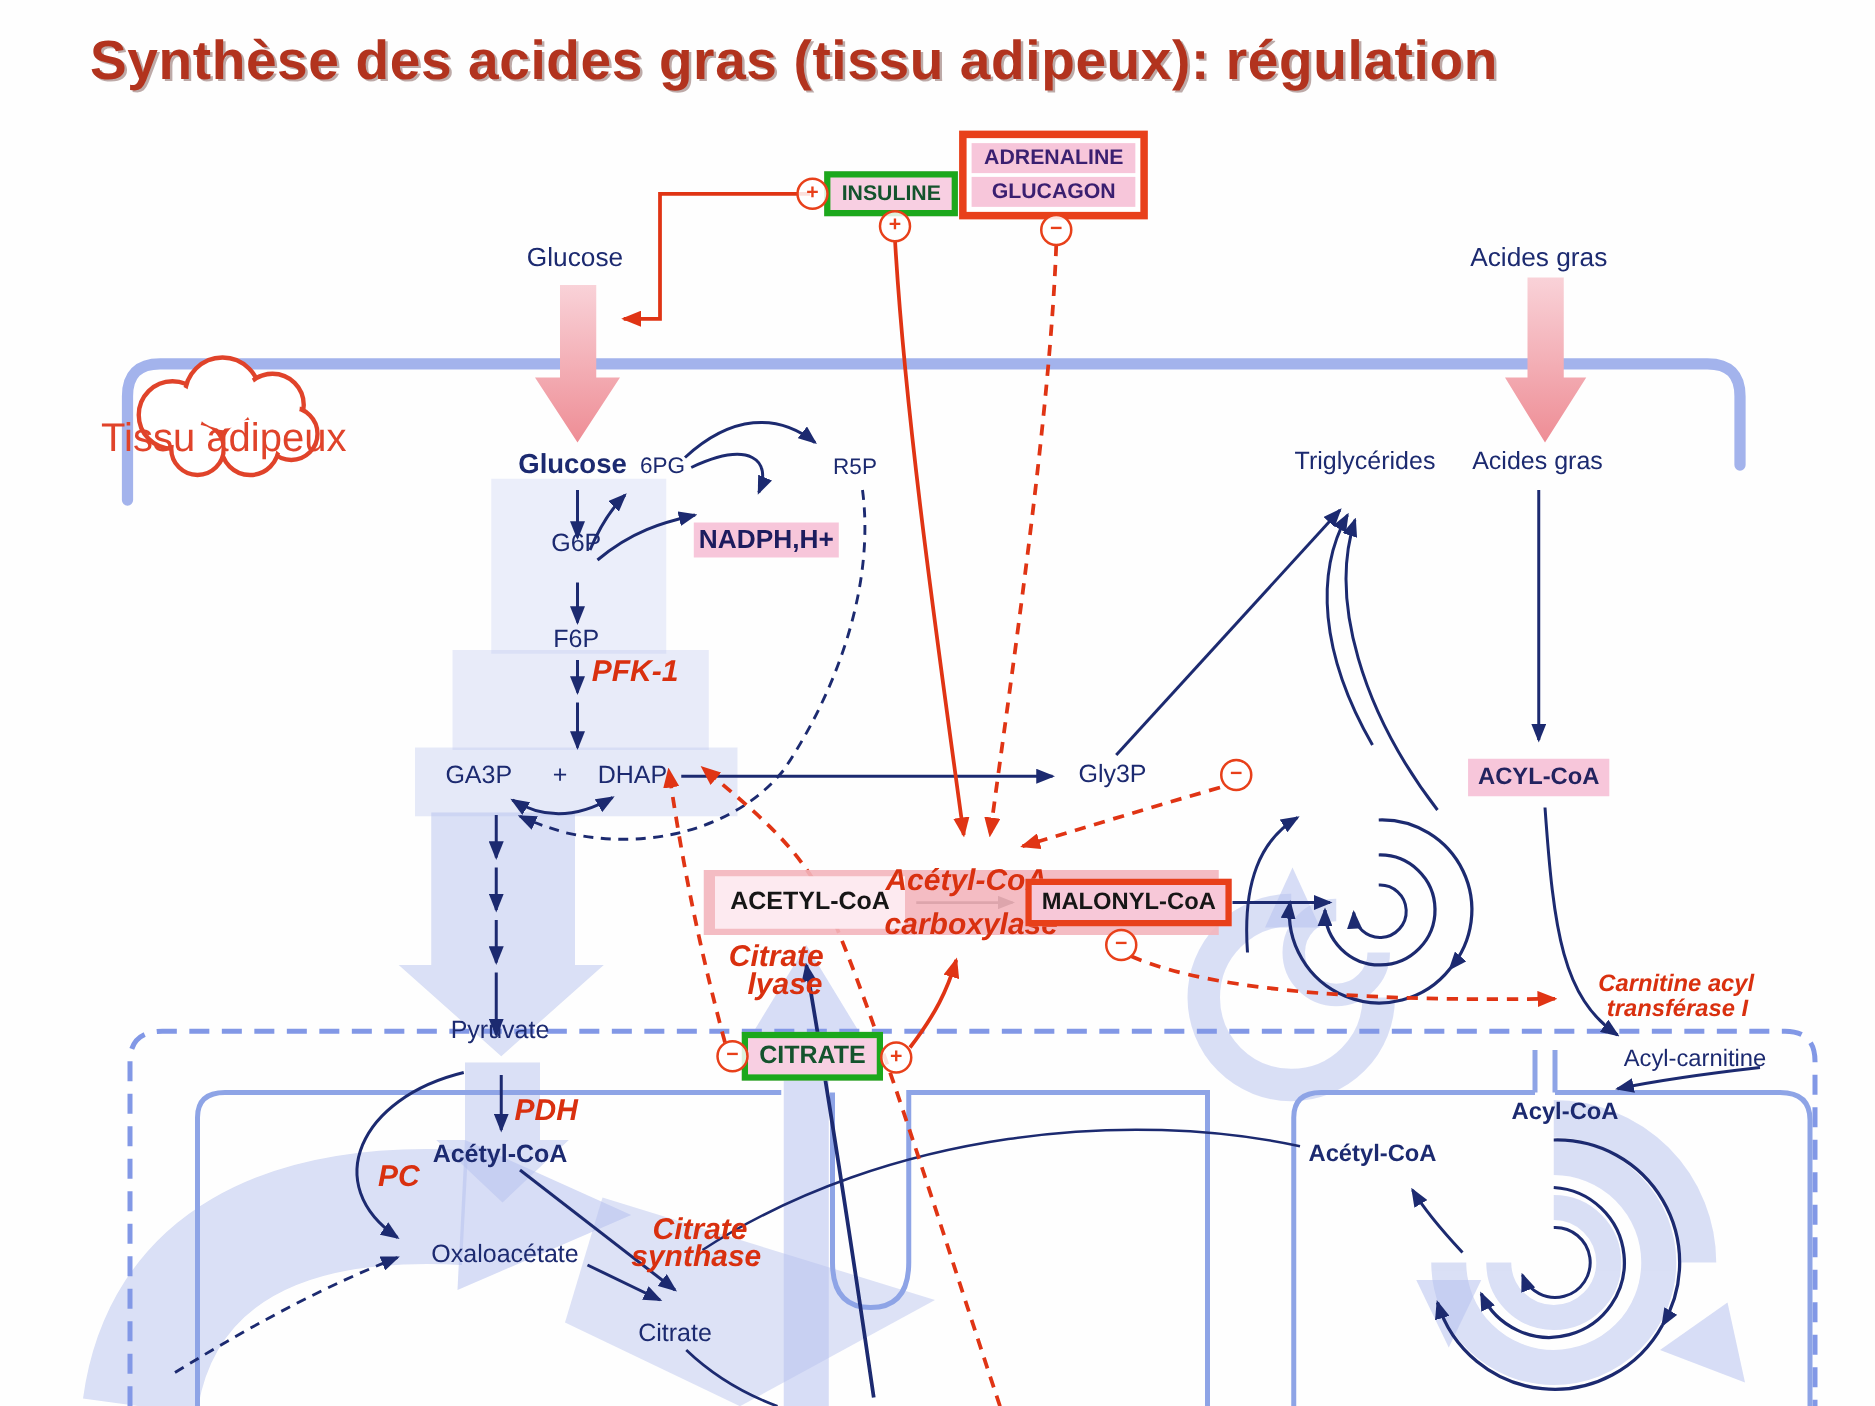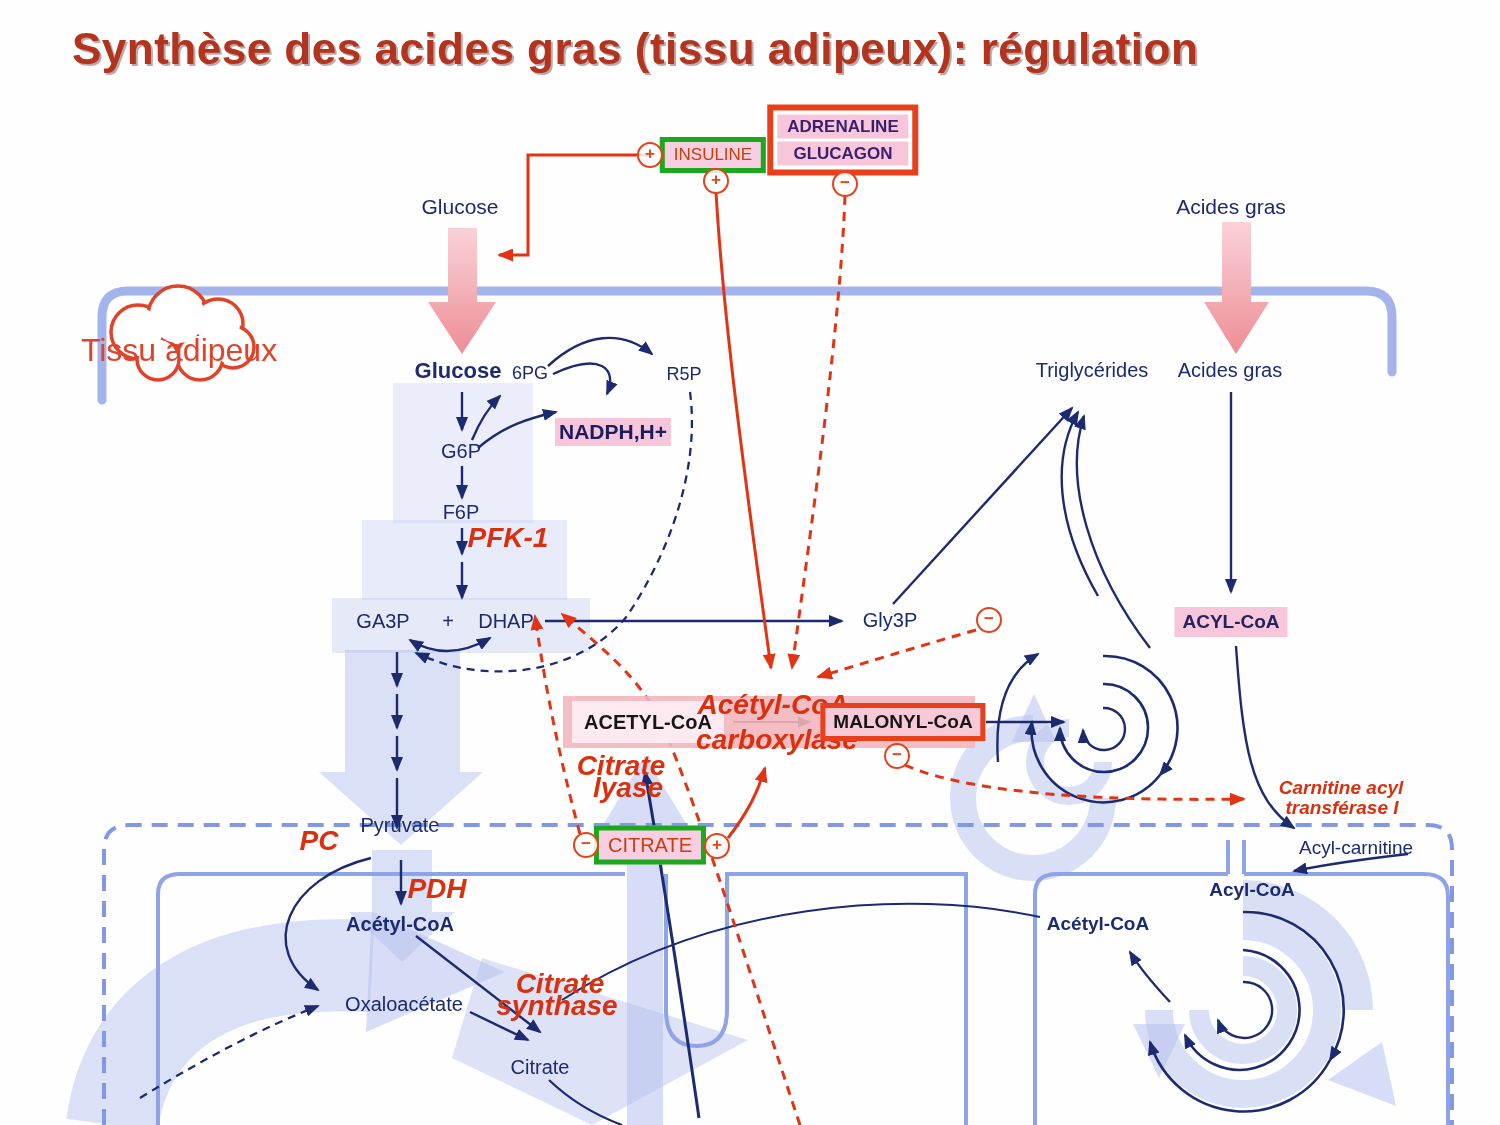--- a/index.html
+++ b/index.html
@@ -6,27 +6,27 @@
   .stage{position:relative;width:1500px;height:1125px;background:#fefefe;overflow:hidden;
          font-family:"Liberation Sans",sans-serif;}
   .stage svg{position:absolute;left:0;top:0;z-index:1;}
   .title{position:absolute;left:72px;top:24px;z-index:5;font-size:44px;font-weight:bold;
          color:#b2331e;letter-spacing:.5px;text-shadow:2px 2px 0 rgba(70,15,8,.35);}
   .lbl{position:absolute;transform:translate(-50%,-50%);white-space:nowrap;z-index:3;}
   .nv{color:#1c2a70;font-size:20px;}
   .nv21{color:#1c2a70;font-size:21px;}
   .nv18{color:#1c2a70;font-size:18px;}
   .nvb{color:#1c2a70;font-size:20px;font-weight:bold;}
-  .redi{color:#d9300f;font-size:28px;font-style:italic;font-weight:bold;}
+  .redi{color:#d9300f;font-size:24px;font-style:italic;font-weight:bold;}
   .blkb{color:#161616;font-size:20px;font-weight:bold;}
   .tissue{color:#e0432a;font-size:32px;z-index:4;}
   .pinkbg{background:#f7c6da;padding:2px 4px;font-weight:bold;color:#1c1c5e;font-size:21px;}
   .acylbg{background:#f7c6da;padding:4px 8px;color:#23235f;font-size:19px;font-weight:bold;}
   .greenbox{border:5px solid #1ca81c;background:#f8cfe2;padding:3px 9px;
-            color:#c2410c;font-weight:normal;z-index:4;}
+            color:#14532d;font-weight:bold;z-index:4;}
   .redbox{border:5px solid #e8401a;background:#f7c8d8;padding:3px 8px;
           color:#161616;font-weight:bold;z-index:4;}
   .hormonebox{border:6px solid #e8401a;background:#fff;padding:4px;z-index:4;}
   .hrow{background:#f7c6da;color:#3a1f70;font-weight:bold;font-size:17px;
         text-align:center;padding:2px 10px;}
   .hrow+.hrow{margin-top:3px;}
   .sign{position:absolute;transform:translate(-50%,-50%);width:22px;height:22px;z-index:6;
         border:2.5px solid #e8401a;border-radius:50%;color:#e8401a;background:rgba(255,255,255,.85);
         font-size:17px;font-weight:bold;line-height:20px;text-align:center;}
   .band{position:absolute;z-index:2;}
@@ -196,21 +196,21 @@
   <div class="sign" style="left:717px;top:846px;">+</div>
 
   <div class="lbl nv21" style="left:460px;top:207px;">Glucose</div>
   <div class="lbl nv21" style="left:1231px;top:207px;">Acides gras</div>
   <div class="lbl tissue" style="left:179px;top:350px;">Tissu adipeux</div>
 
   <div class="lbl nvb" style="left:458px;top:371px;font-size:22px;">Glucose</div>
   <div class="lbl nv18" style="left:530px;top:373px;">6PG</div>
   <div class="lbl nv18" style="left:684px;top:374px;">R5P</div>
   <div class="lbl pinkbg" style="left:613px;top:432px;">NADPH,H+</div>
-  <div class="lbl nv" style="left:461px;top:451px;">G6P</div>
+  <div class="lbl nv" style="left:461px;top:435px;">G6P</div>
   <div class="lbl nv" style="left:461px;top:512px;">F6P</div>
   <div class="lbl redi" style="left:508px;top:538px;">PFK-1</div>
   <div class="lbl nv" style="left:383px;top:621px;">GA3P</div>
   <div class="lbl nv" style="left:448px;top:621px;">+</div>
   <div class="lbl nv" style="left:506px;top:621px;">DHAP</div>
   <div class="lbl nv" style="left:890px;top:620px;">Gly3P</div>
   <div class="lbl nv" style="left:400px;top:825px;">Pyruvate</div>
 
   <div class="lbl nv" style="left:1092px;top:370px;">Triglycérides</div>
   <div class="lbl nv" style="left:1230px;top:370px;">Acides gras</div>
@@ -220,21 +220,21 @@
   <div class="lbl redbox" style="left:903px;top:722px;font-size:19px;">
     <span>MALONYL-CoA</span>
   </div>
   <div class="lbl acylbg" style="left:1231px;top:622px;">ACYL-CoA</div>
   <div class="lbl redi" style="left:621px;top:766px;">Citrate</div>
   <div class="lbl redi" style="left:628px;top:788px;">lyase</div>
   <div class="lbl greenbox" style="left:650px;top:845px;font-size:20px;">
     <span>CITRATE</span>
   </div>
 
-  <div class="lbl redi" style="left:319px;top:841px;text-align:right;">PC</div>
+  <div class="lbl redi" style="left:319px;top:942px;text-align:right;">PC</div>
   <div class="lbl redi" style="left:437px;top:889px;">PDH</div>
   <div class="lbl nvb" style="left:400px;top:924px;">Acétyl-CoA</div>
   <div class="lbl nv" style="left:404px;top:1004px;">Oxaloacétate</div>
   <div class="lbl redi" style="left:560px;top:984px;">Citrate</div>
   <div class="lbl redi" style="left:557px;top:1006px;">synthase</div>
   <div class="lbl nv" style="left:540px;top:1067px;">Citrate</div>
 
   <div class="lbl redi" style="left:1341px;top:788px;font-size:19px;">Carnitine acyl</div>
   <div class="lbl redi" style="left:1342px;top:808px;font-size:19px;">transférase I</div>
   <div class="lbl nv" style="left:1356px;top:848px;font-size:19px;">Acyl-carnitine</div>

